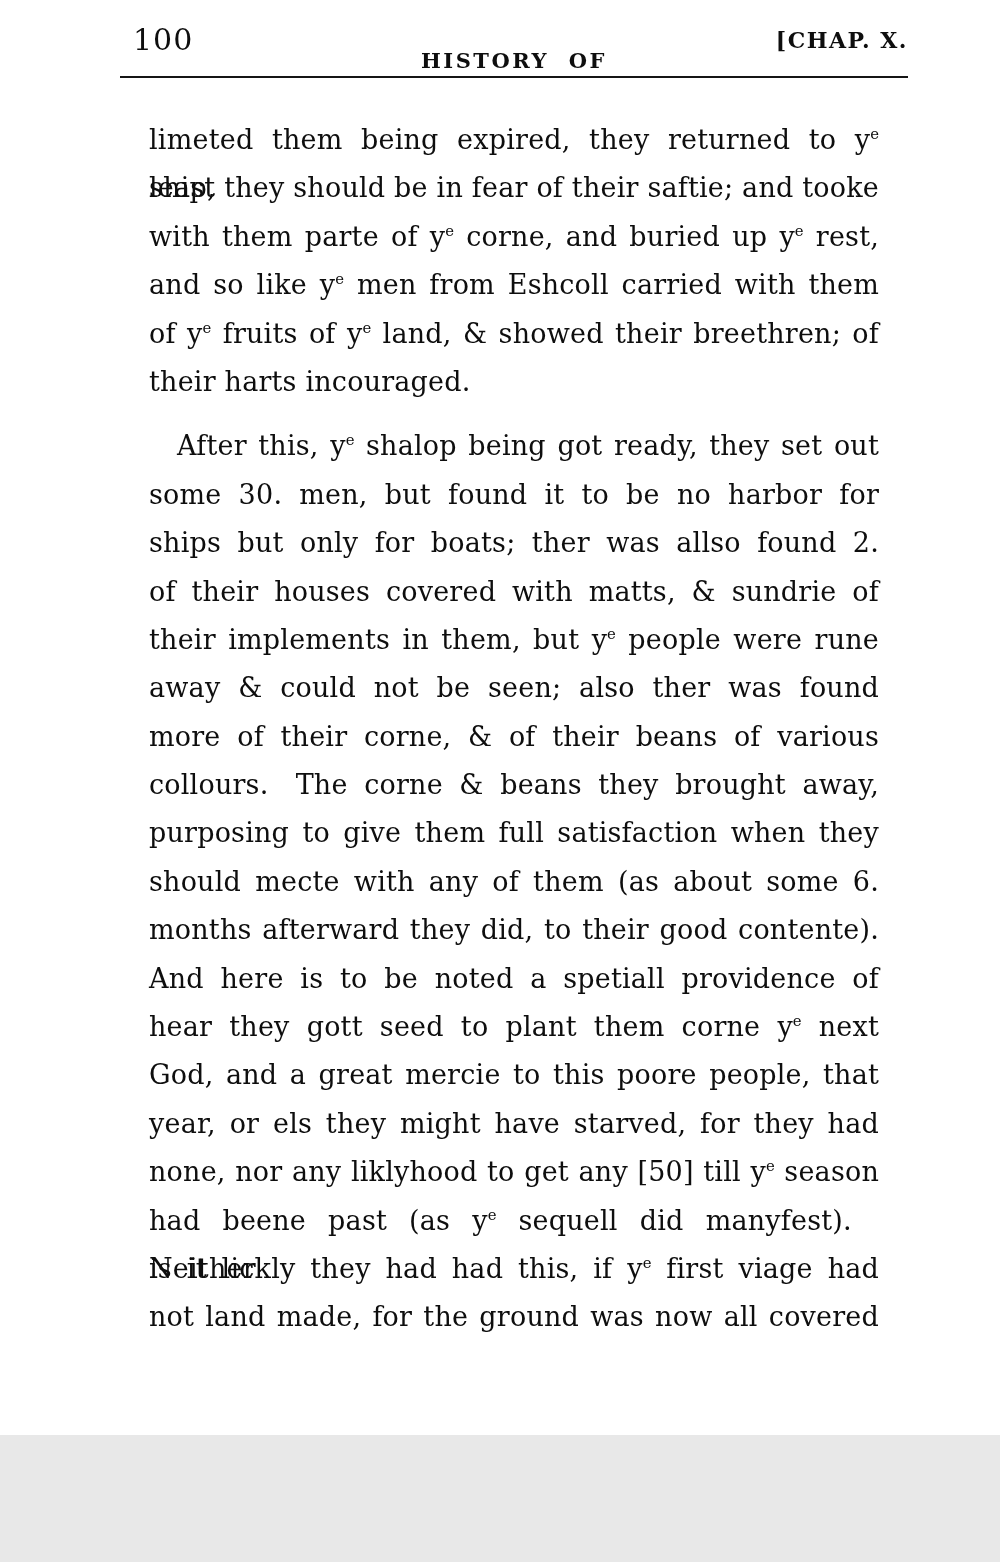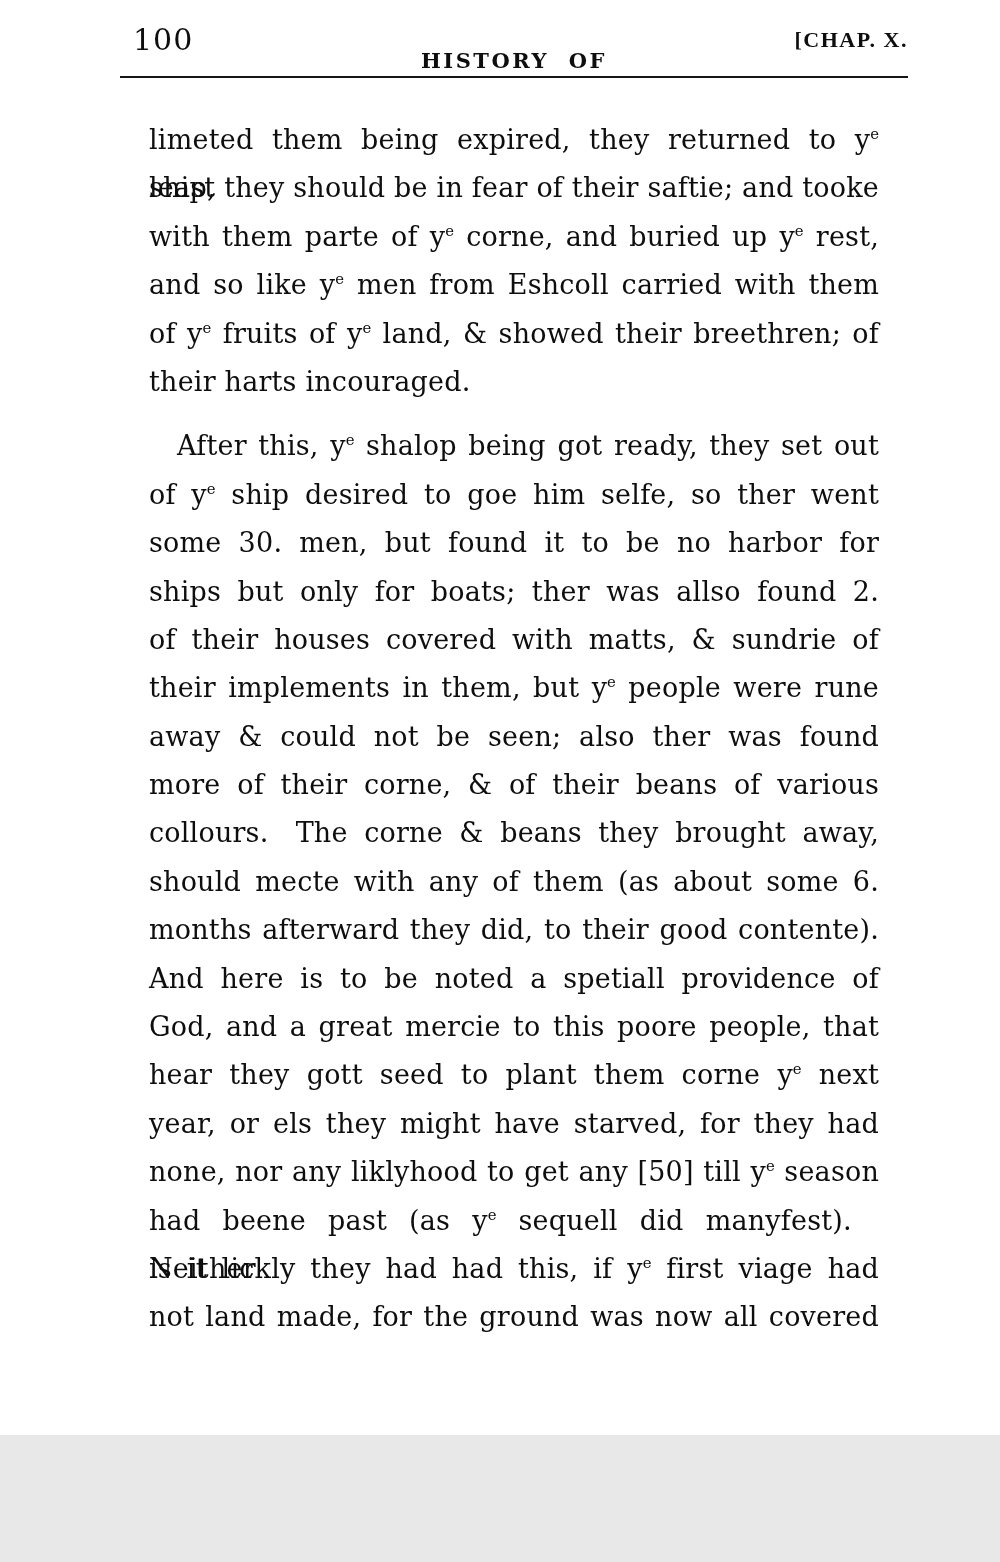--- a/index.html
+++ b/index.html
@@ -43,21 +43,20 @@
     word-spacing: 10px;
   }
   .chapter-marker {
     position: absolute;
     right: 0;
     top: 27px;
     text-align: right;
     font-size: 22px;
     font-weight: bold;
     letter-spacing: 1.5px;
-    font-family: Liberation Serif, serif;
   }
   .header-rule {
     position: absolute;
     top: 76px;
     left: 120px;
     width: 788px;
     height: 2px;
     background: #151515;
   }
   
@@ -106,33 +105,33 @@
       <div class="para">
         <div class="line">limeted them being expired, they returned to y<sup>e</sup> ship,</div>
         <div class="line">least they should be in fear of their saftie; and tooke</div>
         <div class="line">with them parte of y<sup>e</sup> corne, and buried up y<sup>e</sup> rest,</div>
         <div class="line">and so like y<sup>e</sup> men from Eshcoll carried with them</div>
         <div class="line">of y<sup>e</sup> fruits of y<sup>e</sup> land, &amp; showed their breethren; of</div>
         <div class="line para-end">their harts incouraged.</div>
       </div>
       <div class="para">
         <div class="line indent">After this, y<sup>e</sup> shalop being got ready, they set out</div>
-        <div class="line">of y<sup>e</sup> ship desired to goe him selfe, so ther went</div>
         <div class="line">some 30. men, but found it to be no harbor for</div>
         <div class="line">ships but only for boats; ther was allso found 2.</div>
         <div class="line">of their houses covered with matts, &amp; sundrie of</div>
         <div class="line">their implements in them, but y<sup>e</sup> people were rune</div>
         <div class="line">away &amp; could not be seen; also ther was found</div>
         <div class="line">more of their corne, &amp; of their beans of various</div>
         <div class="line">collours. The corne &amp; beans they brought away,</div>
+        <div class="line">purposing to give them full satisfaction when they</div>
         <div class="line">should mecte with any of them (as about some 6.</div>
         <div class="line">months afterward they did, to their good contente).</div>
         <div class="line">And here is to be noted a spetiall providence of</div>
+        <div class="line">hear they gott seed to plant them corne y<sup>e</sup> next</div>
         <div class="line">God, and a great mercie to this poore people, that</div>
-        <div class="line">hear they gott seed to plant them corne y<sup>e</sup> next</div>
         <div class="line">year, or els they might have starved, for they had</div>
         <div class="line">none, nor any liklyhood to get any [50] till y<sup>e</sup> season</div>
         <div class="line">had beene past (as y<sup>e</sup> sequell did manyfest). Neither</div>
         <div class="line">is it lickly they had had this, if y<sup>e</sup> first viage had</div>
         <div class="line">not land made, for the ground was now all covered</div>
       </div>
     </div>
 
 </div>
 

